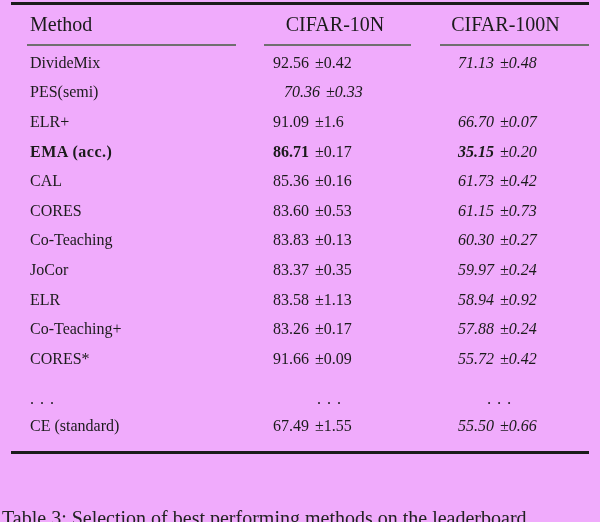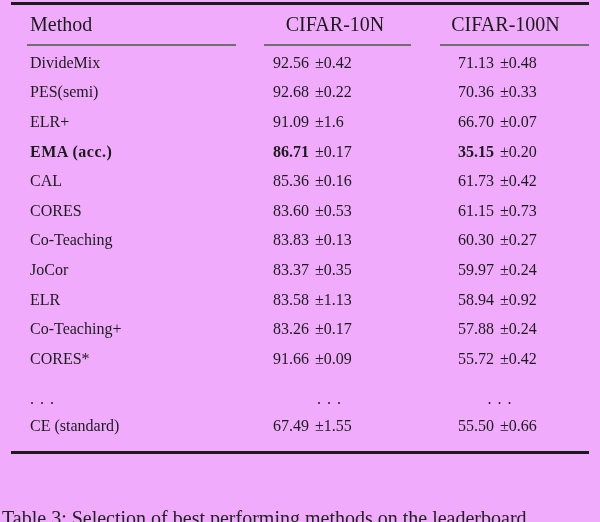--- a/index.html
+++ b/index.html
@@ -48,21 +48,21 @@
     height: 29.6px;
     align-items: center;
     font-size: 16px;
   }
   .row .method {
     padding-left: 19px;
     white-space: nowrap;
   }
   .row .val { white-space: nowrap; }
   .row .val.v10 { padding-left: 12px; }
-  .row .val.v100 { padding-left: 23px; }
+  .row .val.v100 { padding-left: 23px; font-style: italic; }
   .row .mean {
     display: inline-block;
     min-width: 49px;
     text-align: right;
   }
   .row .std { margin-left: 6px; }
   .row.bold .method { font-weight: 700; letter-spacing: 0.5px; }
   .row.bold .mean { font-weight: 700; }
   .row.ellipsis-row {
     height: 36px;
@@ -113,23 +113,20 @@
     <div class="method">DivideMix</div>
     <div class="val v10">
       <span class="mean">92.56</span><span class="std">±0.42</span>
     </div>
     <div class="val v100">
       <span class="mean">71.13</span><span class="std">±0.48</span>
     </div>
   </div>
         <div class="grid3 row">
     <div class="method">PES(semi)</div>
-    <div class="val v10">
-      <span class="mean">92.68</span><span class="std">±0.22</span>
-    </div>
     <div class="val v100">
       <span class="mean">70.36</span><span class="std">±0.33</span>
     </div>
   </div>
         <div class="grid3 row">
     <div class="method">ELR+</div>
     <div class="val v10">
       <span class="mean">91.09</span><span class="std">±1.6</span>
     </div>
     <div class="val v100">

